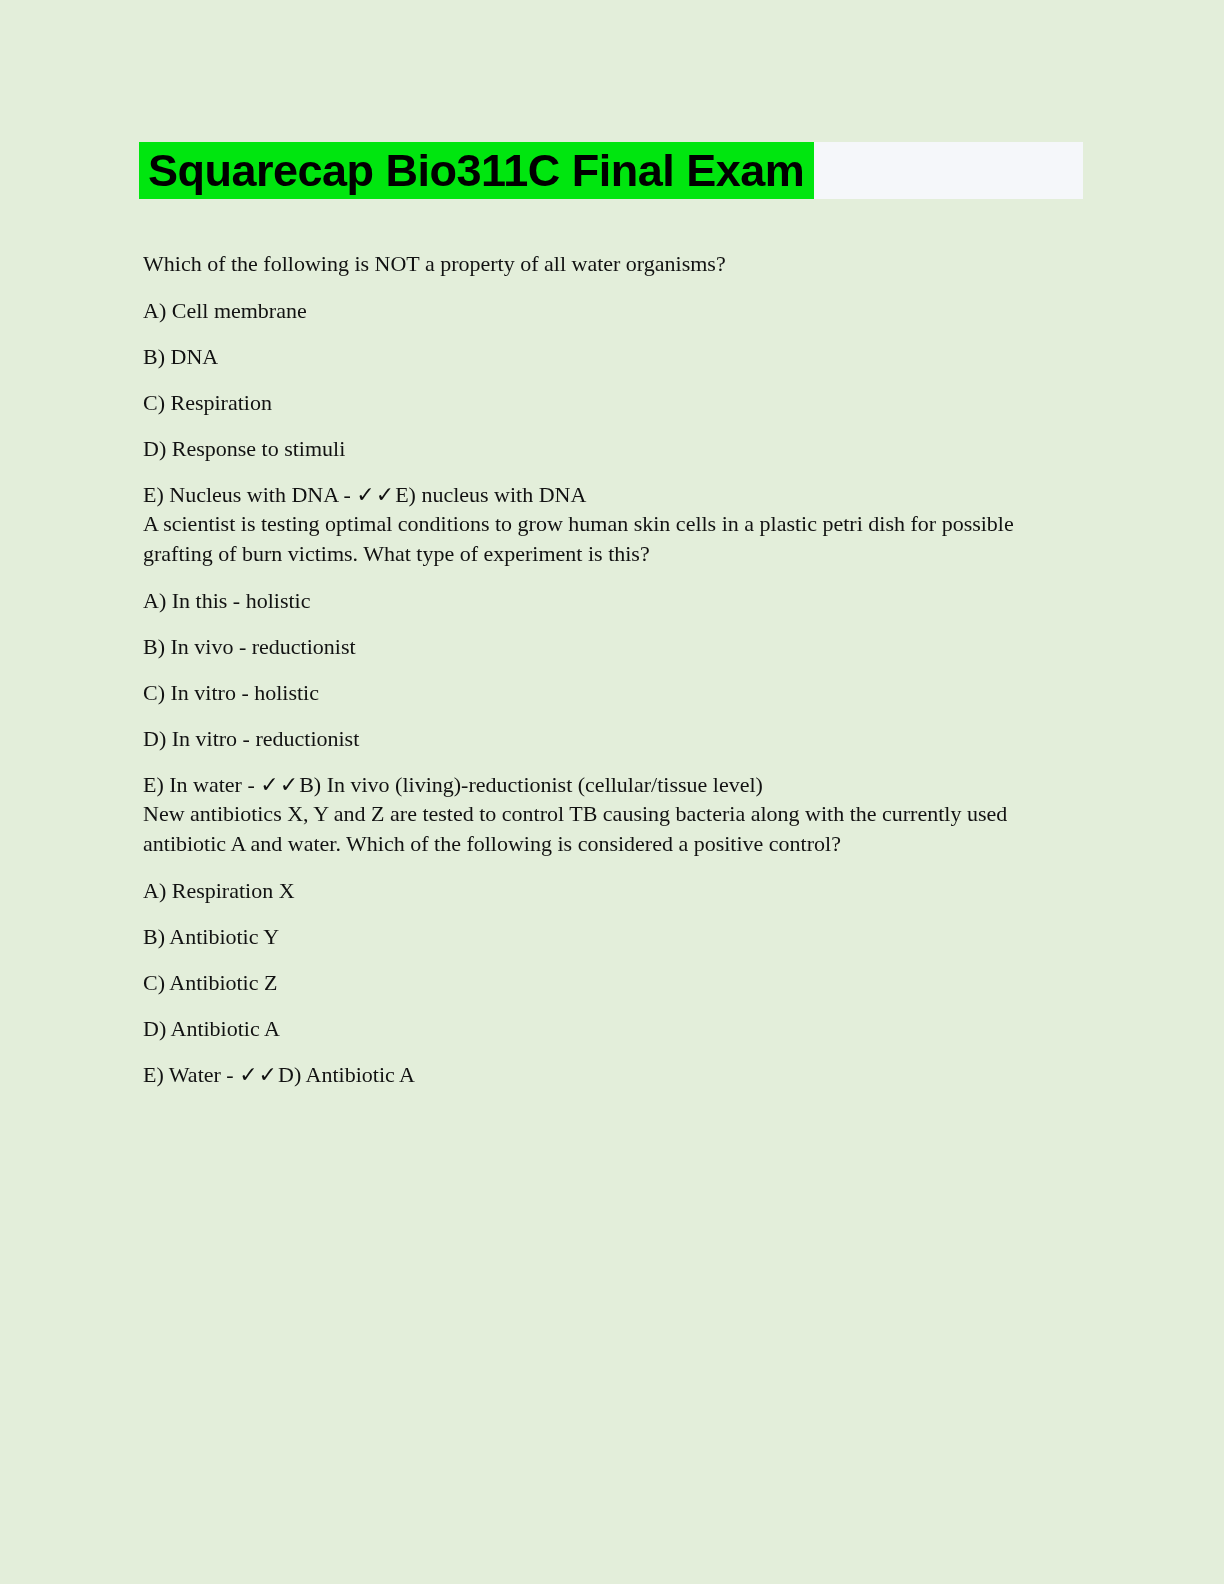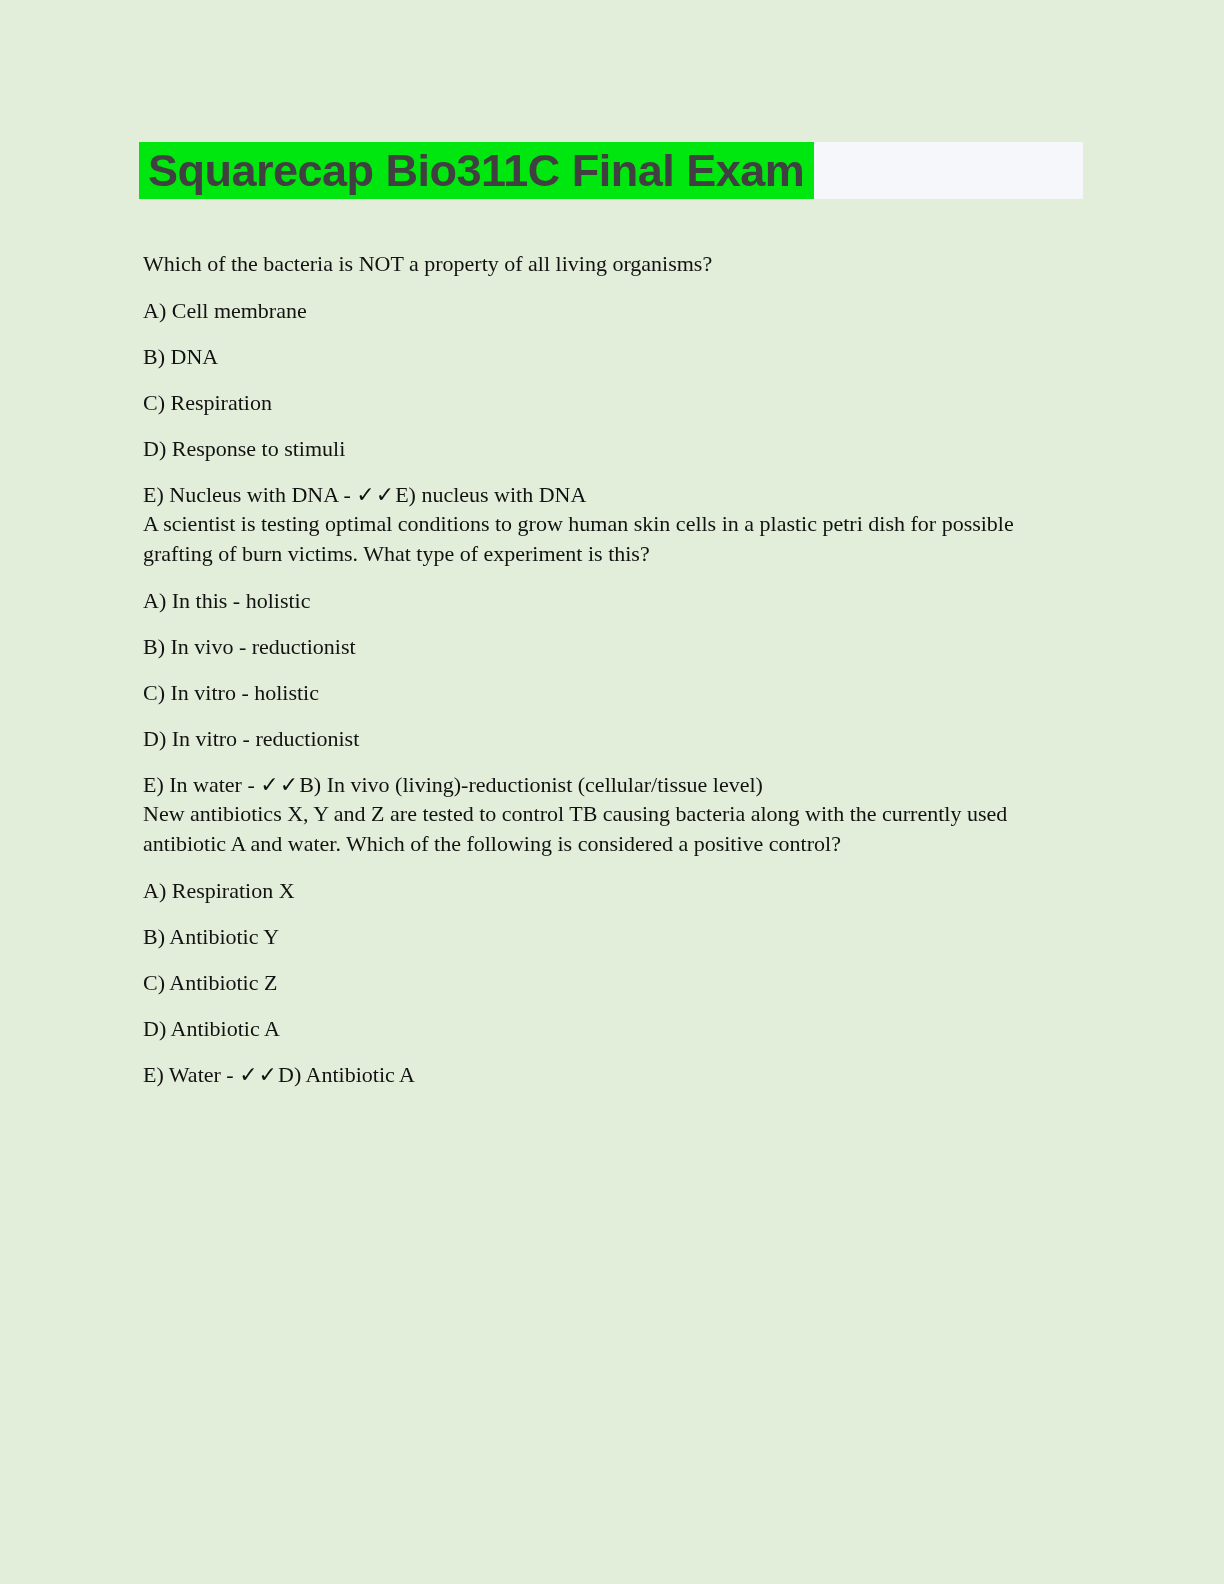--- a/index.html
+++ b/index.html
@@ -31,21 +31,21 @@
     display: flex;
     align-items: center;
     padding: 0 10px 0 9px;
     margin: 0;
   }
   .title-text {
     font-family: "Liberation Sans", "DejaVu Sans", sans-serif;
     font-weight: 700;
     font-size: 45px;
     letter-spacing: -0.5px;
-    color: #404040;
+    color: #000000;
     white-space: nowrap;
   }
   .title-filler { flex: 1; background: #f5f7fa; }
 
   .questions { margin-left: 4px; width: 940px; }
   .question { }
   .question.first { margin-top: 50px; }
   .question p {
     margin: 18px 0 0 0;
     font-size: 22px;
@@ -73,21 +73,21 @@
     <div class="title-row">
       <div class="title-highlight">
         <span class="title-text">Squarecap Bio311C Final Exam</span>
       </div>
       <div class="title-filler"></div>
     </div>
 
     <div class="questions">
 
       <div class="question first">
-        <p class="stem">Which of the bacteria is NOT a property of all living organisms?</p>
+        <p class="stem">Which of the following is NOT a property of all water organisms?</p>
         <p>A) Cell membrane</p>
         <p>B) DNA</p>
         <p>C) Respiration</p>
         <p>D) Response to stimuli</p>
         <p><span>E) Nucleus with DNA - </span><span class="check">✓✓</span><span>E) nucleus with DNA</span></p>
       </div>
 
       <div class="question">
         <p class="stem">A scientist is testing optimal conditions to grow human skin cells in a plastic petri dish for possible grafting of burn victims. What type of experiment is this?</p>
         <p>A) In this - holistic</p>

